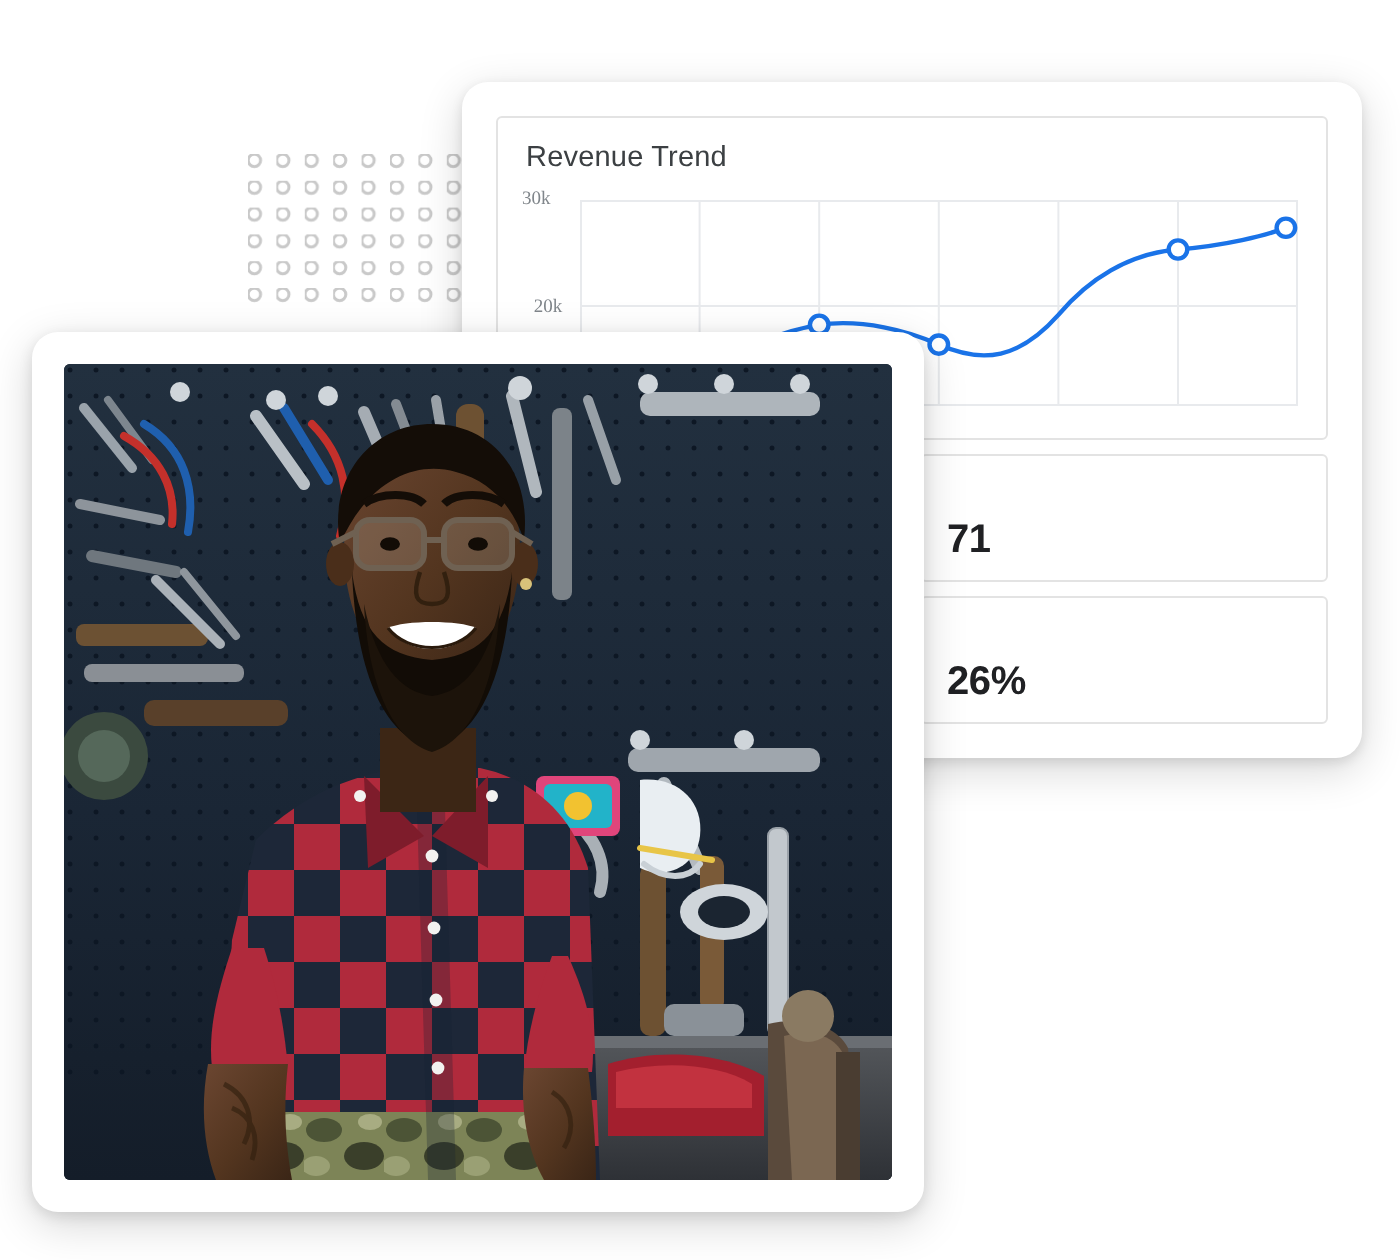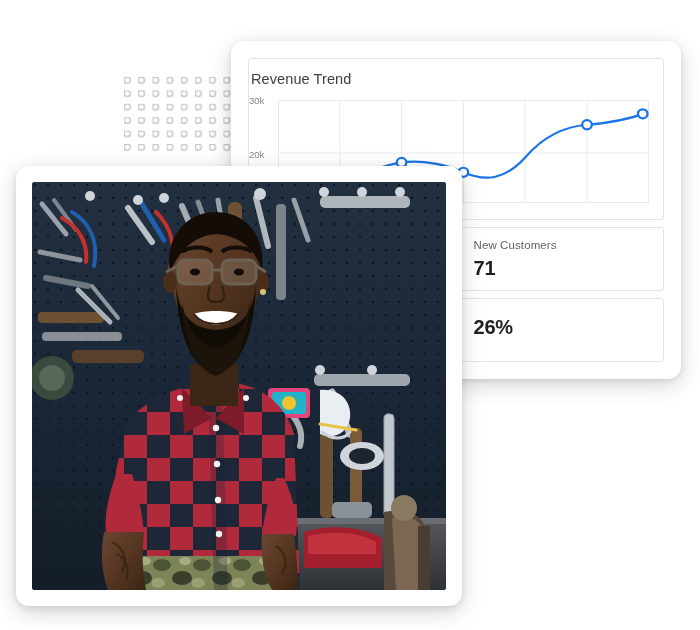--- a/index.html
+++ b/index.html
@@ -32,30 +32,30 @@
   }
 
   .panel {
     background: #ffffff;
     border: 1px solid #e3e3e3;
     border-radius: 3px;
   }
 
   #chart-panel {
     height: 162px;
-    padding: 10px 12px 8px 0;
+    padding: 10px 12px 8px 12px;
     position: relative;
   }
   #chart-title {
     font-size: 14.5px;
     color: #3c4043;
     letter-spacing: .1px;
     margin: 2px 0 8px 2px;
   }
-  #chart-body { position: relative; height: 112px; }
+  #chart-body { position: relative; height: 112px; font-family: Liberation Serif, serif; }
 
   .y-tick {
     position: absolute;
     left: 0; width: 26px;
     text-align: left;
     font-size: 9.5px;
     color: #80868b;
     transform: translateY(-50%);
   }
   #plot {
@@ -78,21 +78,21 @@
   .stat-label {
     font-size: 11.5px;
     color: #5f6368;
     letter-spacing: .1px;
   }
   .stat-value {
     font-size: 20px;
     color: #202124;
     font-weight: 600;
     letter-spacing: -.2px;
-    margin-top: 6px;
+    margin-top: 20px;
   }
 
   
   #photo-card {
     position: absolute;
     left: 16px; top: 166px;
     width: 446px; height: 440px;
     background: #ffffff;
     border-radius: 13px;
     box-shadow: 0 6px 22px rgba(0,0,0,0.17), 0 2px 7px rgba(0,0,0,0.10);
@@ -124,21 +124,21 @@
     </svg>
   </div>
 
   <div id="dashboard-card">
 
     <div id="chart-panel" class="panel">
       <div id="chart-title">Revenue Trend</div>
 
       <div id="chart-body">
         <div class="y-tick" style="top:5px;">30k</div>
-        <div class="y-tick" style="top:58.5px;">20k</div>
+        <div class="y-tick" style="top:58.5px;text-align:center;">20k</div>
         <div class="y-tick" style="top:108px;">10k</div>
 
         <div id="plot">
           <svg viewBox="0 0 356 104" preserveAspectRatio="none">
 
             <rect x="0.5" y="0.5" width="355" height="103" fill="#ffffff" stroke="#e8eaed" stroke-width="1"></rect>
 
             <g stroke="#e8eaed" stroke-width="1">
               <line x1="59.3" y1="0.5" x2="59.3" y2="103.5"></line>
               <line x1="118.6" y1="0.5" x2="118.6" y2="103.5"></line>
@@ -166,21 +166,20 @@
         </div>
       </div>
     </div>
 
     <div id="stats">
       <div class="stat panel">
         <div class="stat-label">Total Revenue</div>
         <div class="stat-value">$89,895</div>
       </div>
       <div class="stat panel">
-        <div class="stat-label">New Customers</div>
         <div class="stat-value">71</div>
       </div>
       <div class="stat panel">
         <div class="stat-label">Repeat Customers</div>
         <div class="stat-value">57</div>
       </div>
       <div class="stat panel">
         <div class="stat-value">26%</div>
       </div>
     </div>

